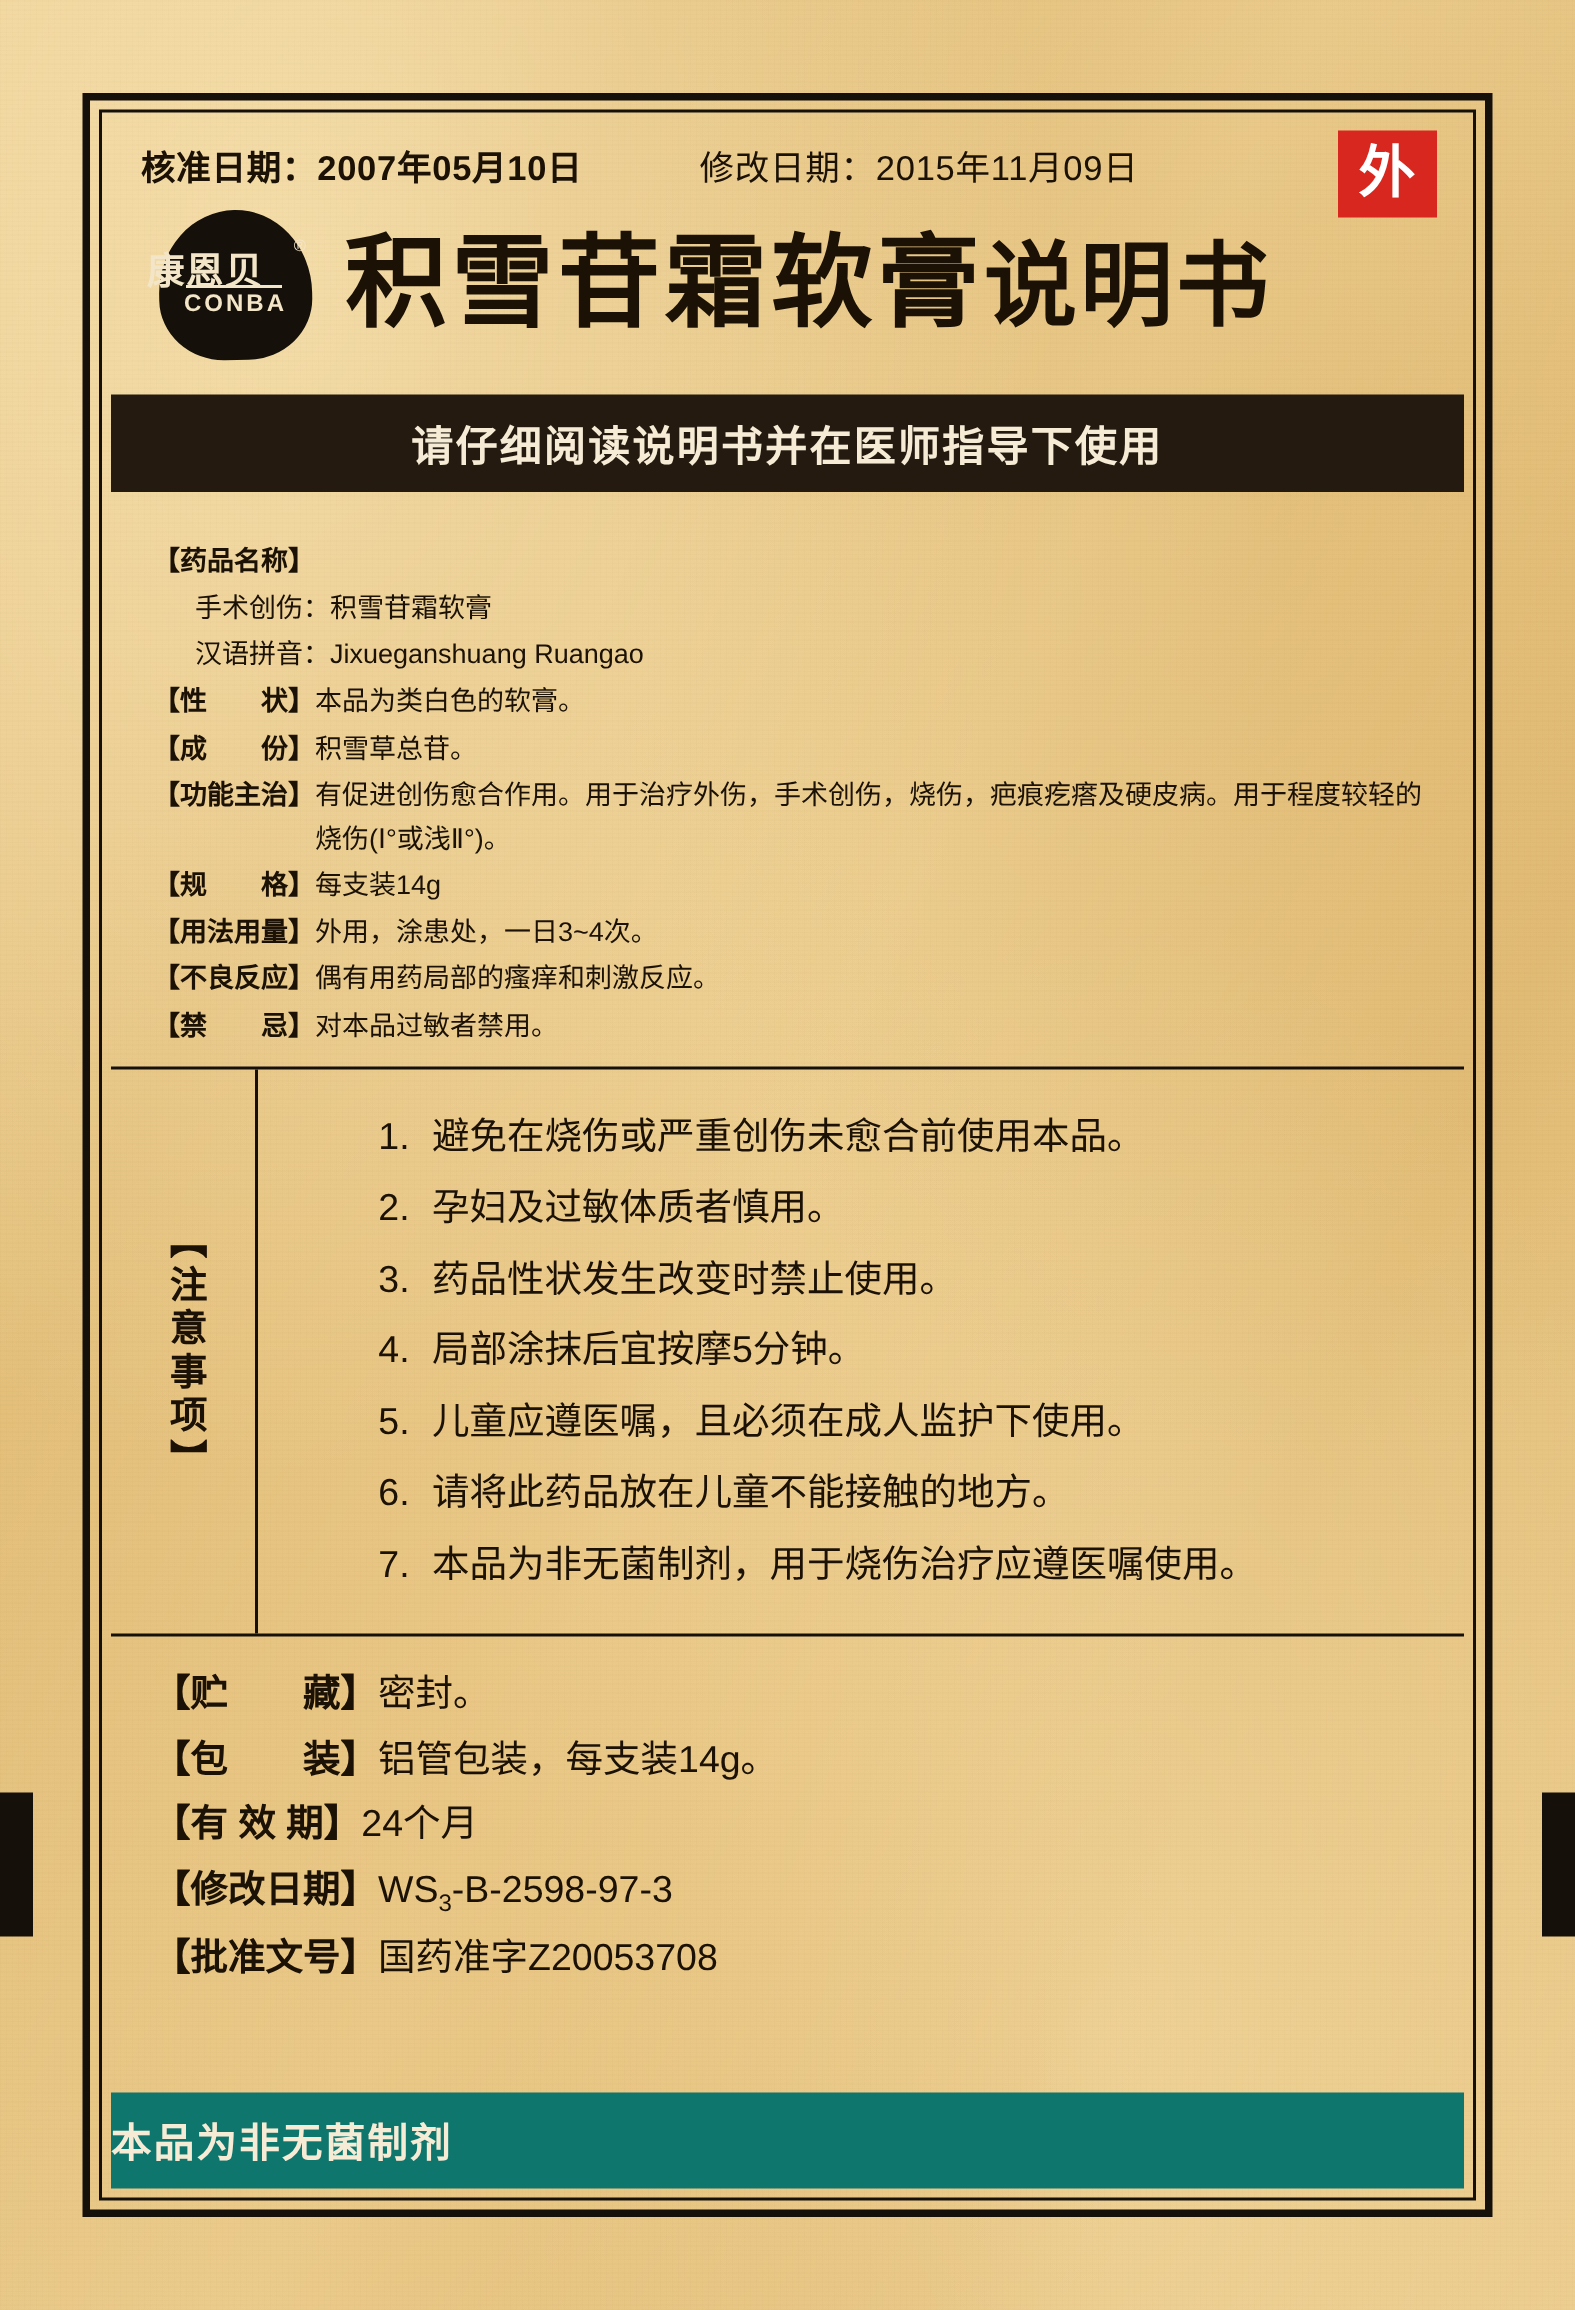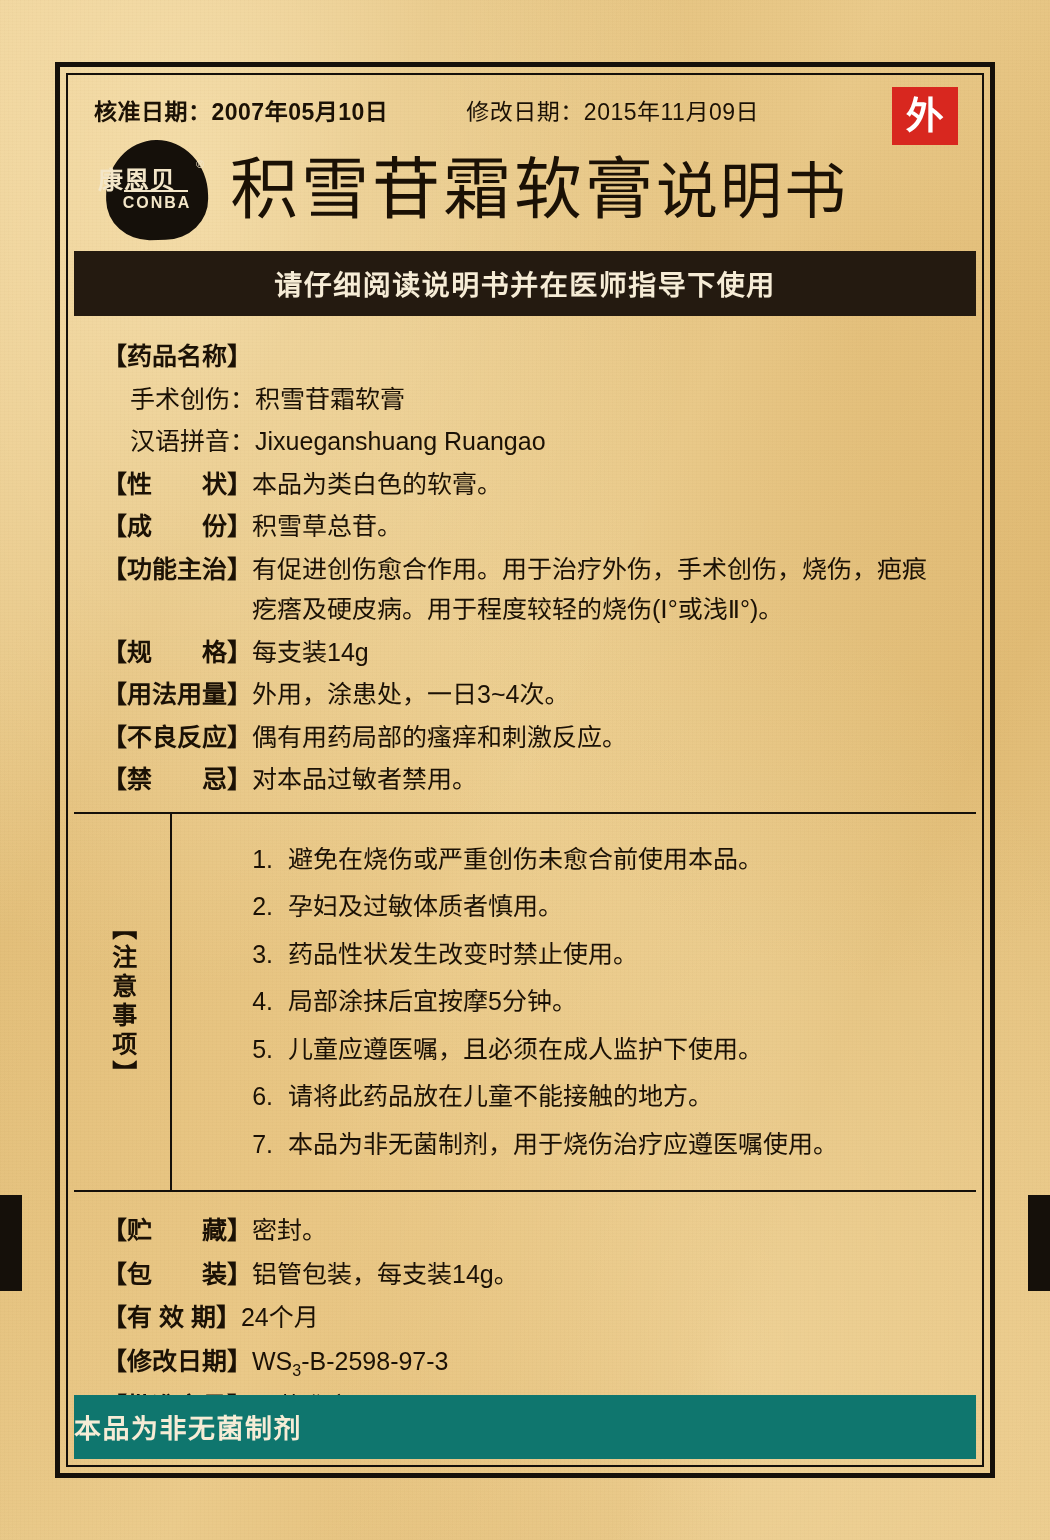--- a/index.html
+++ b/index.html
@@ -146,47 +146,47 @@
   .logo .underline {
     position: absolute;
     left: 26px;
     top: 52px;
     width: 64px;
     height: 2px;
     background: #f3e6c8;
   }
   .doc-title {
     font-size: 62px;
-    font-weight: normal;
+    font-weight: bold;
     letter-spacing: 2px;
     white-space: nowrap;
     line-height: 1;
     font-family: "DejaVu Sans", "Liberation Sans", sans-serif;
   }
   .doc-title .big {
     font-size: 68px;
     letter-spacing: 3px;
   }
 
   
   .notice-bar {
     background: #241a10;
     color: #f6ecd6;
     text-align: center;
     font-size: 28px;
     font-weight: bold;
     letter-spacing: 1.5px;
     padding: 12px 0 13px 0;
-    margin: 0 6px;
+    margin: 12px 6px;
   }
 
   
   .body-sec {
     padding: 20px 30px 10px 34px;
-    font-size: 25px;
+    font-size: 18px;
     line-height: 1.62;
   }
   .field {
     display: flex;
     align-items: flex-start;
     margin-bottom: 2px;
   }
   .label {
     flex: 0 0 auto;
     font-weight: bold;

